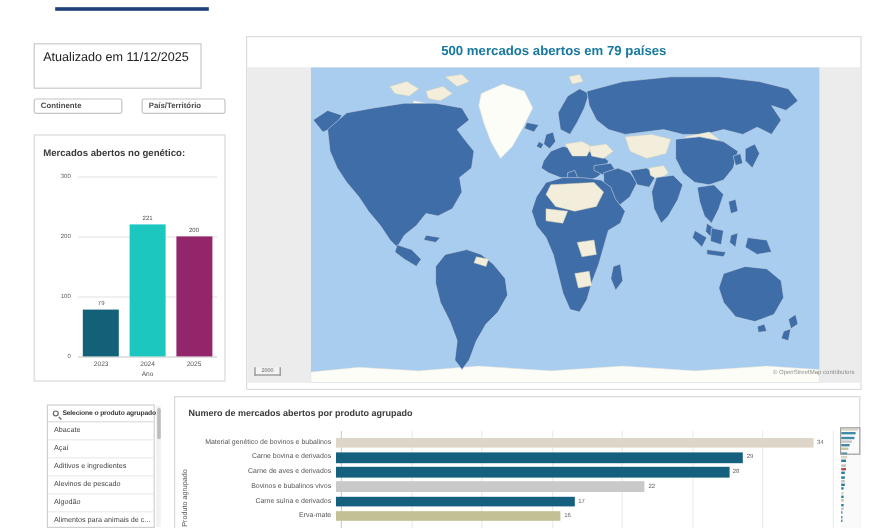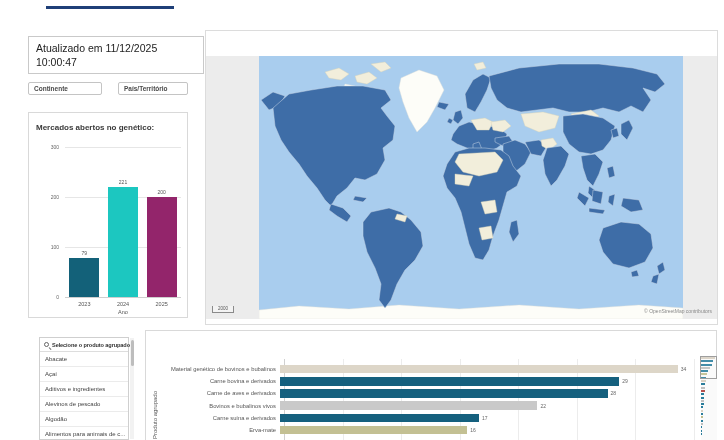--- a/index.html
+++ b/index.html
@@ -8,21 +8,21 @@
 
   
   .tabbar { position: absolute; left: 30px; top: 6px; width: 160px; }
   .tab-label { display: block; text-align: center; font-size: 11.5px; font-weight: 600; color: #27508c; padding: 4px 0 8px 0; }
   .tab-underline { height: 3px; background: #1f3f78; width: 128px; margin: 0 auto; }
 
   
   .panel { position: absolute; background: #fff; border: 1px solid #d9d9d9; }
 
   
-  .updated-box { left: 28px; top: 36px; width: 176px; height: 38px; padding: 4px 7px; border-color: #c9c9c9; }
+  .updated-box { left: 28px; top: 36px; width: 140px; height: 38px; padding: 4px 7px; border-color: #c9c9c9; }
   .updated-box div { font-size: 10.5px; line-height: 14px; color: #222; }
 
   
   .filter-btn { position: absolute; top: 82px; height: 13px; border: 1px solid #c4c4c4; border-radius: 2px; background: #fff; font-size: 6.5px; font-weight: bold; color: #4a4a4a; line-height: 11px; padding-left: 5px; cursor: pointer; text-align: left; }
   .filter-continent { left: 28px; width: 74px; }
   .filter-country { left: 118px; width: 70px; }
 
   
   .vbar-panel { left: 28px; top: 112px; width: 160px; height: 206px; }
   .vbar-title { position: absolute; left: 7px; top: 10px; font-size: 8px; font-weight: bold; color: #3a3a3a; }
@@ -73,21 +73,20 @@
 </style>
 </head>
 <body>
 
 <div class="tabbar">
   <div class="tab-underline"></div>
 </div>
 
 <div class="panel updated-box">
   <div>Atualizado em 11/12/2025</div>
-  <div>10:00:47</div>
 </div>
 
 <button class="filter-btn filter-continent">Continente</button>
 <button class="filter-btn filter-country">País/Território</button>
 
 <div class="panel vbar-panel">
   <div class="vbar-title">Mercados abertos no genético:</div>
   <div class="vbar-plot" id="vbar-plot">
       <div class="vgrid" style="top: 0px;"></div>
       <div class="vtick" style="top: -3px;">300</div>
@@ -104,20 +103,21 @@
       <div class="vbar" style="left: 81.6667px; height: 100px; background: rgb(147, 37, 107);"></div>
       <div class="vbar-val" style="left: 77.6667px; top: 42px;">200</div>
     </div>
   <div class="vbar-xaxis-title">Ano</div>
 <div class="vxlab" style="left: 36.3333px;">2023</div>
     <div class="vxlab" style="left: 75px;">2024</div>
     <div class="vxlab" style="left: 113.667px;">2025</div>
   </div>
 
 <div class="panel map-panel">
+  <div class="map-title">500 mercados abertos em 79 países</div>
   <div class="map-area">
     <svg class="map-svg" width="424" height="263" viewBox="0 0 424 263">
       <rect x="0" y="0" width="424" height="263" class="sea" fill="#a9cdee"></rect>
 
       <path class="nodata" d="M0 254 L40 250 L90 253 L140 249 L200 253 L260 249 L320 253 L380 249 L424 252 L424 263 L0 263 Z" fill="#fdfdf8" stroke="#e0e0d8" stroke-width="0.4"></path>
 
       <path class="closed" d="M66 16 L80 12 L90 18 L82 24 L70 22 Z" fill="#f2eedb" stroke="#d8d3b8" stroke-width="0.4"></path>
       <path class="closed" d="M96 20 L110 16 L118 22 L108 28 L98 26 Z" fill="#f2eedb" stroke="#d8d3b8" stroke-width="0.4"></path>
       <path class="closed" d="M112 8 L126 6 L132 12 L122 16 Z" fill="#f2eedb" stroke="#d8d3b8" stroke-width="0.4"></path>
       <path class="nodata" d="M86 28 L96 30 L92 36 L84 33 Z" fill="#fdfdf8" stroke="#e0e0d8" stroke-width="0.4"></path>
@@ -192,20 +192,21 @@
       <div class="list-item">Alevinos de pescado</div>
       <div class="list-item">Algodão</div>
       <div class="list-item">Alimentos para animais de c...</div>
     </div>
 </div>
 <div class="list-scrollbar">
   <div class="list-scroll-thumb"></div>
 </div>
 
 <div class="panel hbar-panel">
+  <div class="hbar-title">Numero de mercados abertos por produto agrupado</div>
   <div class="hbar-grid" id="hbar-grid">
       <div class="hgridline axis" style="left: 0px;"></div>
       <div class="hgridline" style="left: 58.5px;"></div>
       <div class="hgridline" style="left: 117px;"></div>
       <div class="hgridline" style="left: 175.5px;"></div>
       <div class="hgridline" style="left: 234px;"></div>
       <div class="hgridline" style="left: 292.5px;"></div>
       <div class="hgridline" style="left: 351px;"></div>
       <div class="hgridline" style="left: 409.5px;"></div>
     </div>

